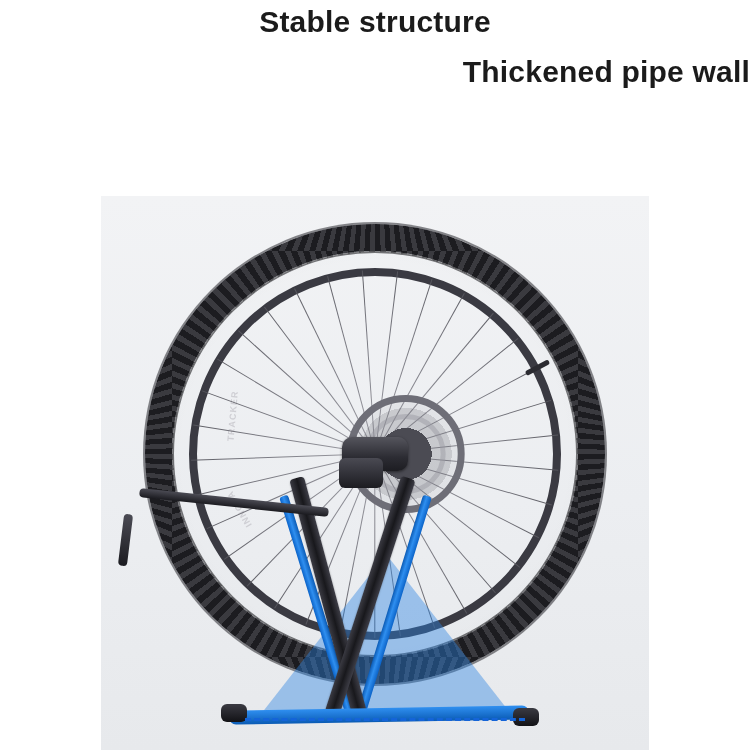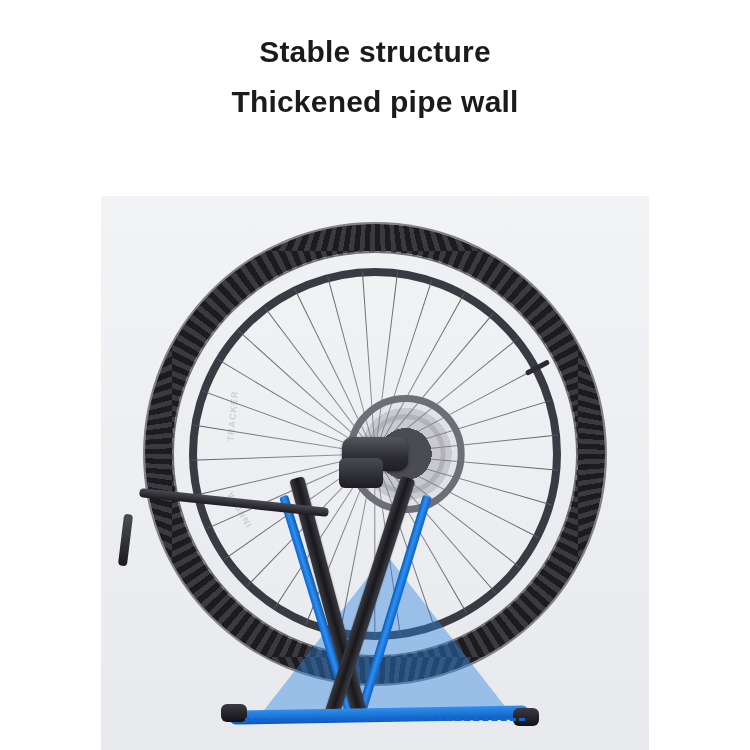--- a/index.html
+++ b/index.html
@@ -13,38 +13,39 @@
     font-family: "Liberation Sans", sans-serif;
     overflow: hidden;
   }
   .page {
     position: relative;
     width: 750px;
     height: 750px;
     background: #ffffff;
   }
   .headings {
-    padding-top: 32px;
+    padding-top: 2px;
     text-align: center;
   }
   .headline-1 {
     font-size: 30px;
     font-weight: bold;
     color: #1b1b1b;
     letter-spacing: 0.2px;
     line-height: 40px;
     margin: 0;
   }
   .headline-2 {
     font-size: 30px;
     font-weight: bold;
     color: #1b1b1b;
     letter-spacing: 0.2px;
     line-height: 40px;
     margin: 10px 0 0 0;
+    text-align: right;
   }
   .subcopy {
     margin: 18px auto 0 auto;
     width: 660px;
     font-size: 16.5px;
     font-weight: bold;
     color: #2a2a2a;
     line-height: 26px;
     text-align: center;
   }

